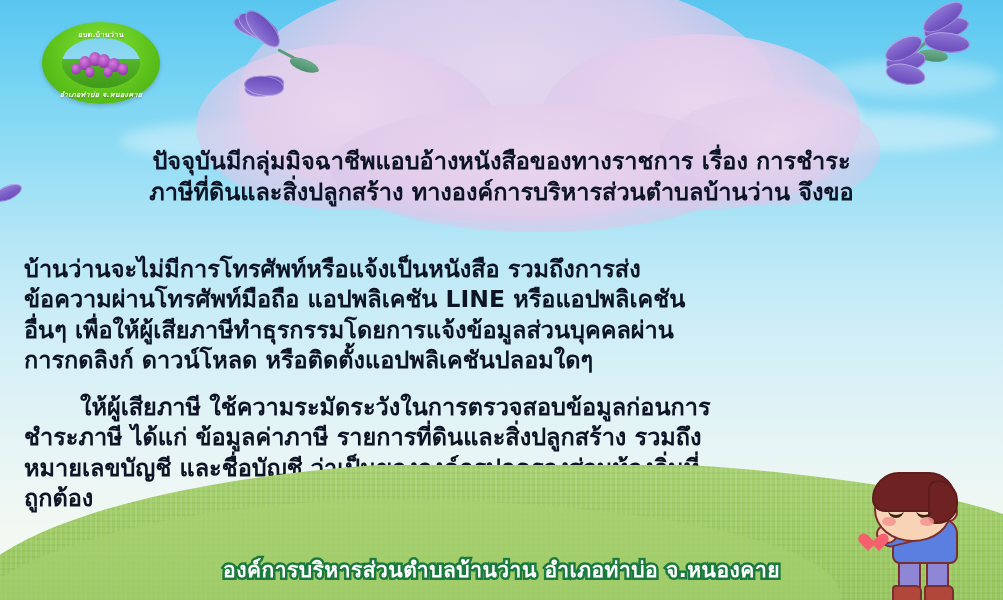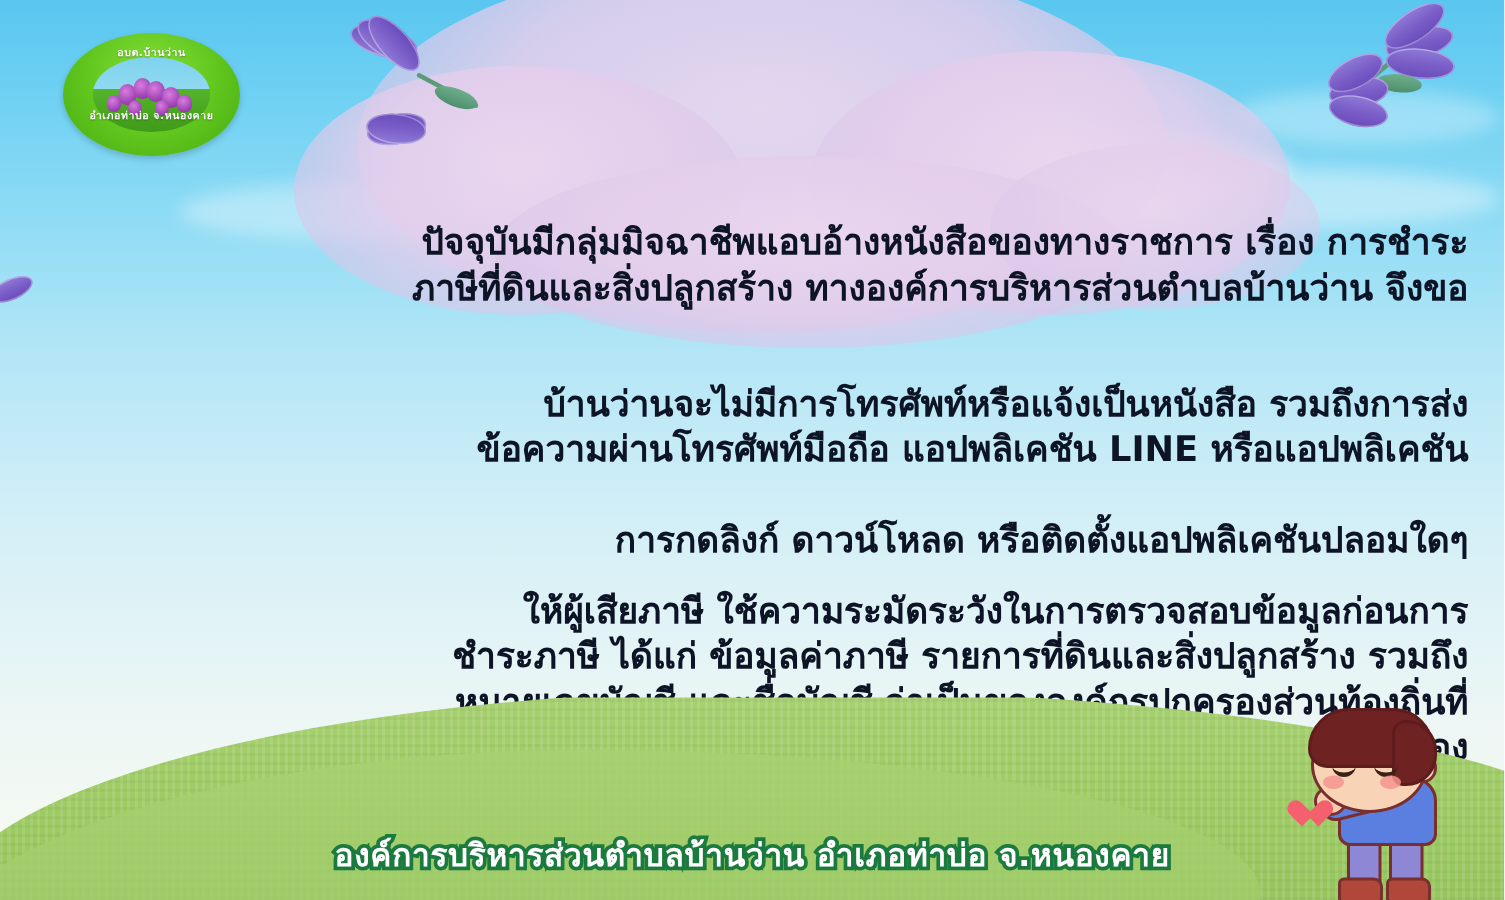--- a/index.html
+++ b/index.html
@@ -109,21 +109,21 @@
     text-align: center;
     color: #ffffff;
     font-size: 7px;
     font-weight: bold;
     letter-spacing: .4px;
     text-shadow: 0 1px 1px rgba(0,0,0,.35);
     white-space: nowrap;
     overflow: hidden;
   }
   .logo .toptext { top: 7px; }
-  .logo .bottext { bottom: 22px; }
+  .logo .bottext { bottom: 4px; font-style: italic; }
 
   
   .flower { position: absolute; pointer-events: none; }
   .flower .petal {
     position: absolute;
     left: 0; top: 0;
     width: 46px;
     height: 20px;
     border-radius: 50%;
     background: linear-gradient(180deg, #8f7ad6 0%, #7b5fc8 50%, #6a4bbb 100%);
@@ -180,21 +180,21 @@
   .body-copy {
     position: absolute;
     left: 24px;
     top: 146px;
     width: 955px;
     color: #0d1426;
     font-size: 23.5px;
     font-weight: bold;
     line-height: 1.30;
   }
-  .body-copy p { margin: 0; text-align: right; }
+  .body-copy p { margin: 0; }
   .p-center { text-align: center; }
   .p-indent { margin-top: 16px !important; text-indent: 56px; text-align: left; }
 
   
   .grass {
     position: absolute;
     left: 0;
     bottom: 0;
     width: 1003px;
     height: 135px;
@@ -369,21 +369,21 @@
 
   <div class="body-copy">
     <p class="p-center">
       <span>ปัจจุบันมีกลุ่มมิจฉาชีพแอบอ้างหนังสือของทางราชการ เรื่อง การชำระ</span><br>
       <span>ภาษีที่ดินและสิ่งปลูกสร้าง ทางองค์การบริหารส่วนตำบลบ้านว่าน จึงขอ</span><br>
     </p>
     <p class="p-indent">
       <br>
       <span>บ้านว่านจะไม่มีการโทรศัพท์หรือแจ้งเป็นหนังสือ รวมถึงการส่ง</span><br>
       <span>ข้อความผ่านโทรศัพท์มือถือ แอปพลิเคชัน LINE หรือแอปพลิเคชัน</span><br>
-      <br>
+      <span>อื่นๆ เพื่อให้ผู้เสียภาษีทำธุรกรรมโดยการแจ้งข้อมูลส่วนบุคคลผ่าน</span><br>
       <span>การกดลิงก์ ดาวน์โหลด หรือติดตั้งแอปพลิเคชันปลอมใดๆ</span>
     </p>
     <p class="p-indent">
       <span>ให้ผู้เสียภาษี ใช้ความระมัดระวังในการตรวจสอบข้อมูลก่อนการ</span><br>
       <span>ชำระภาษี ได้แก่ ข้อมูลค่าภาษี รายการที่ดินและสิ่งปลูกสร้าง รวมถึง</span><br>
       <span>หมายเลขบัญชี และชื่อบัญชี ว่าเป็นขององค์กรปกครองส่วนท้องถิ่นที่</span><br>
       <span>ถูกต้อง</span>
     </p>
   </div>
 

